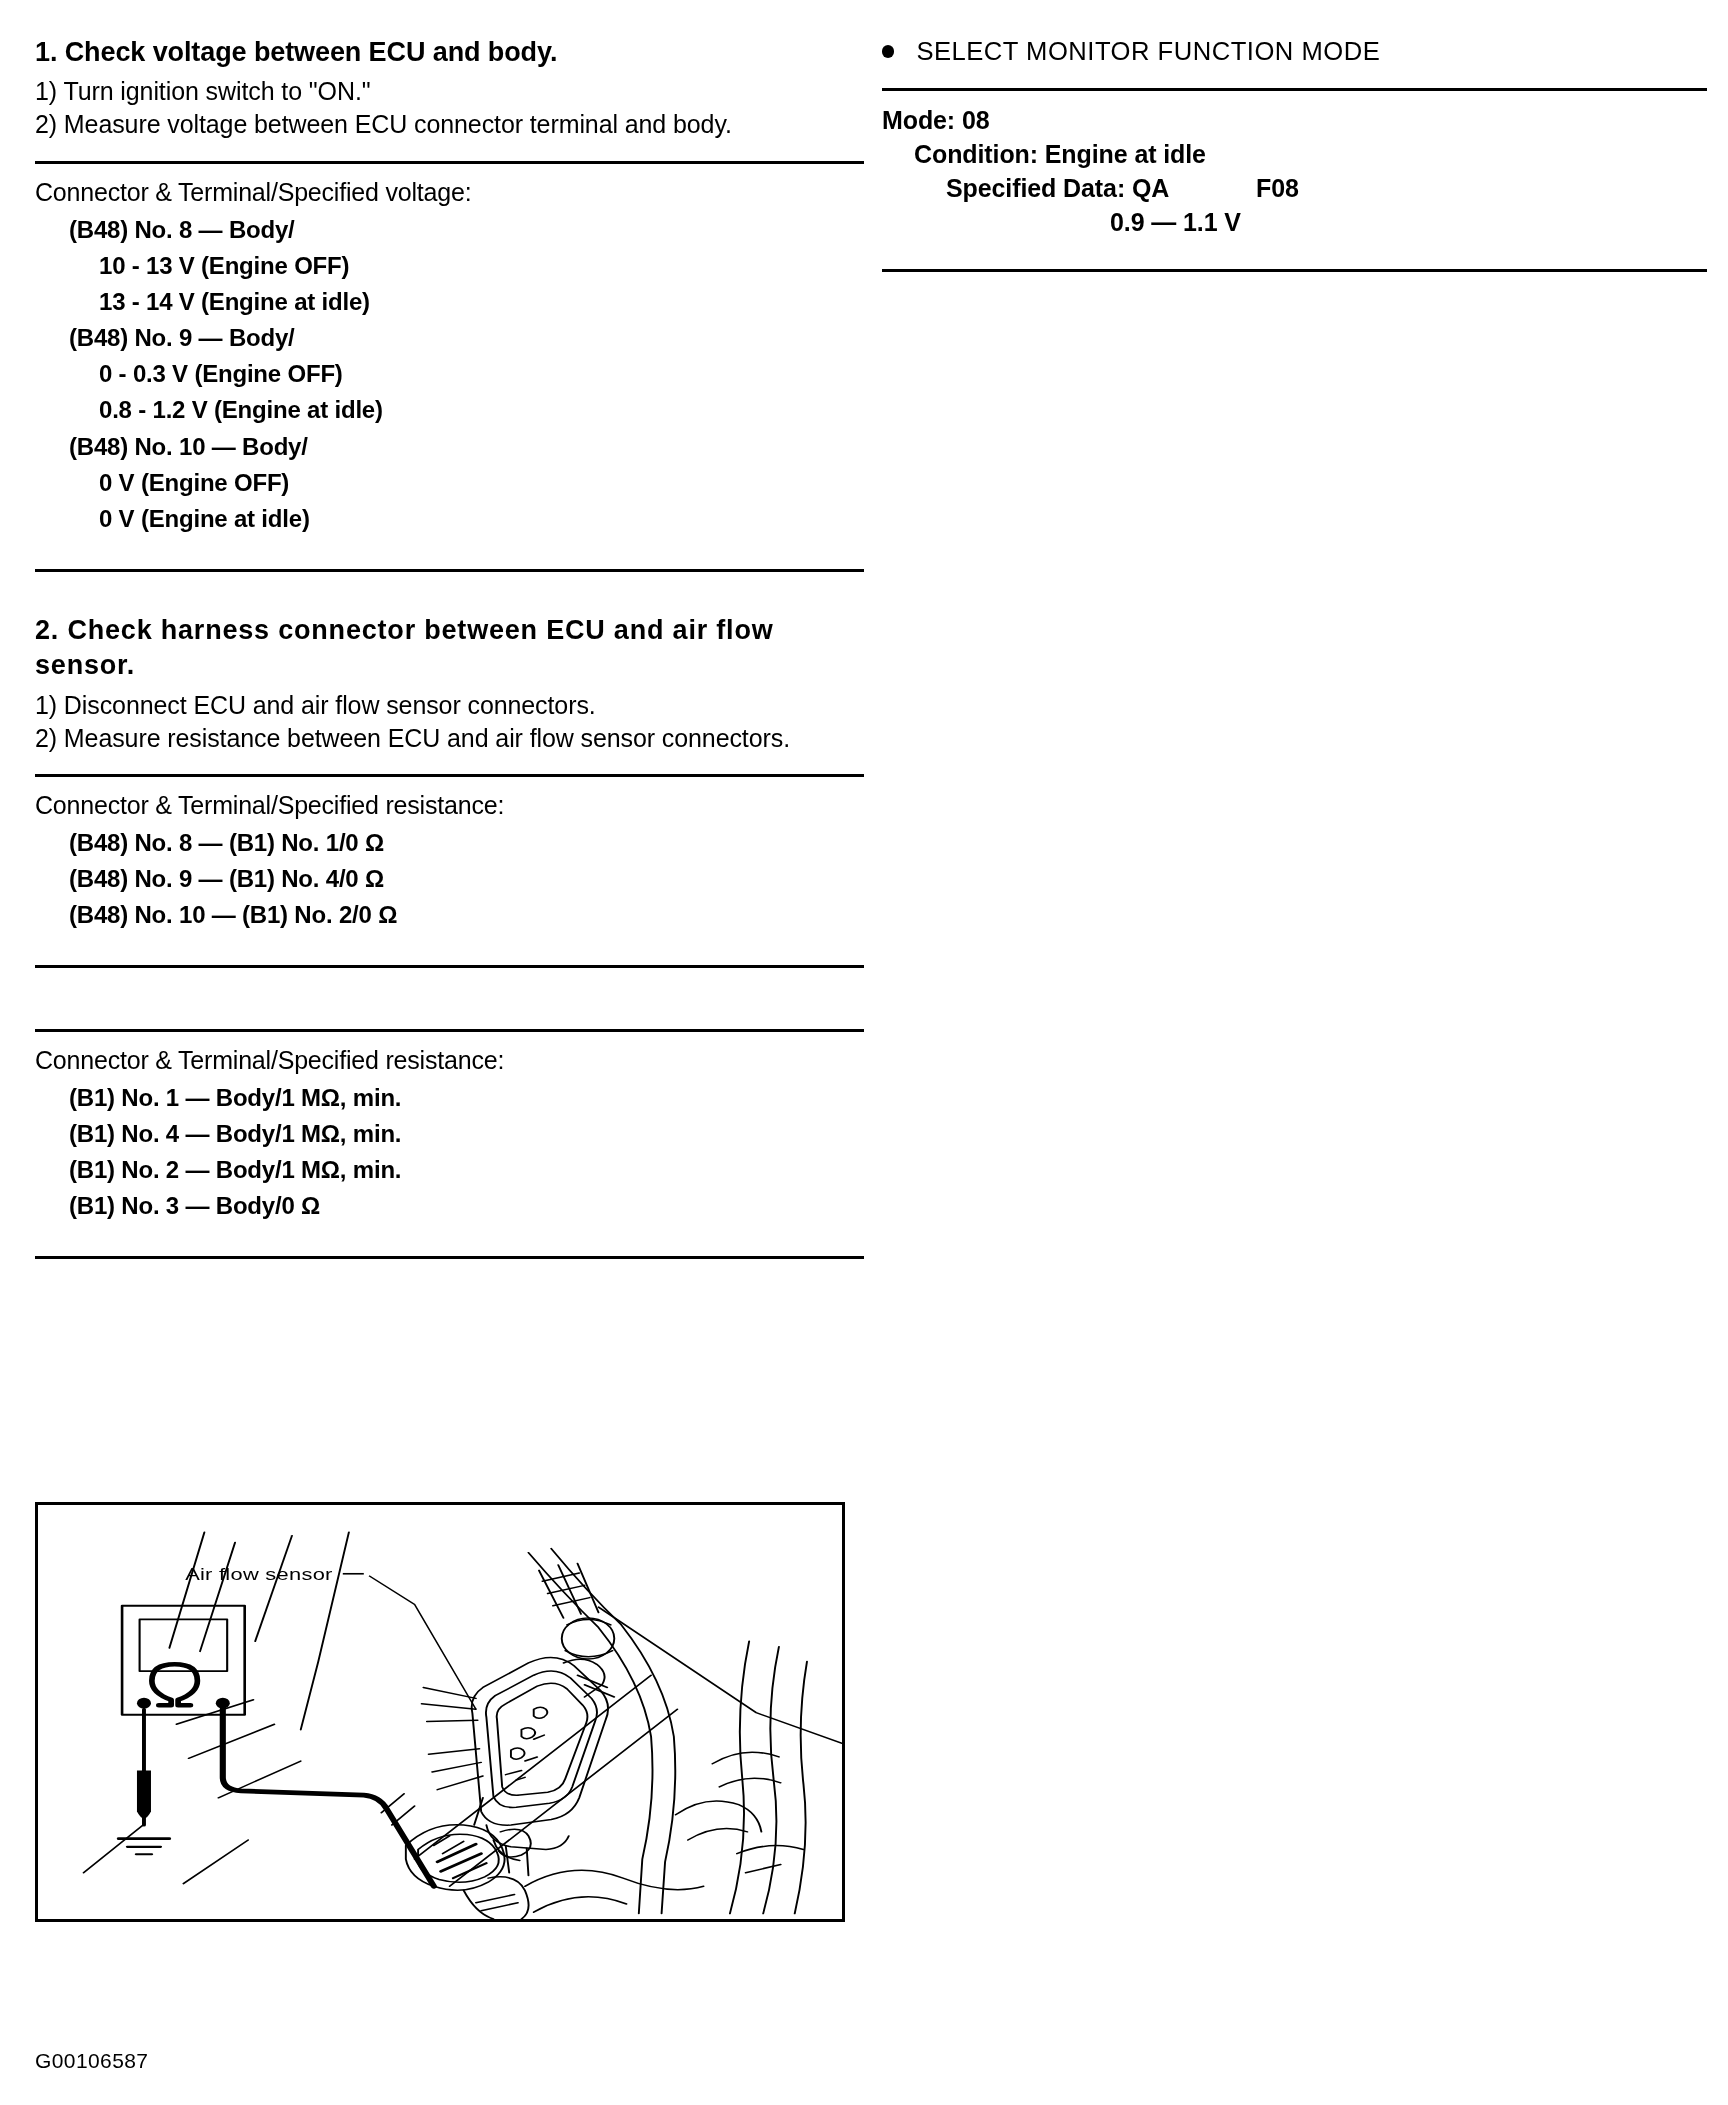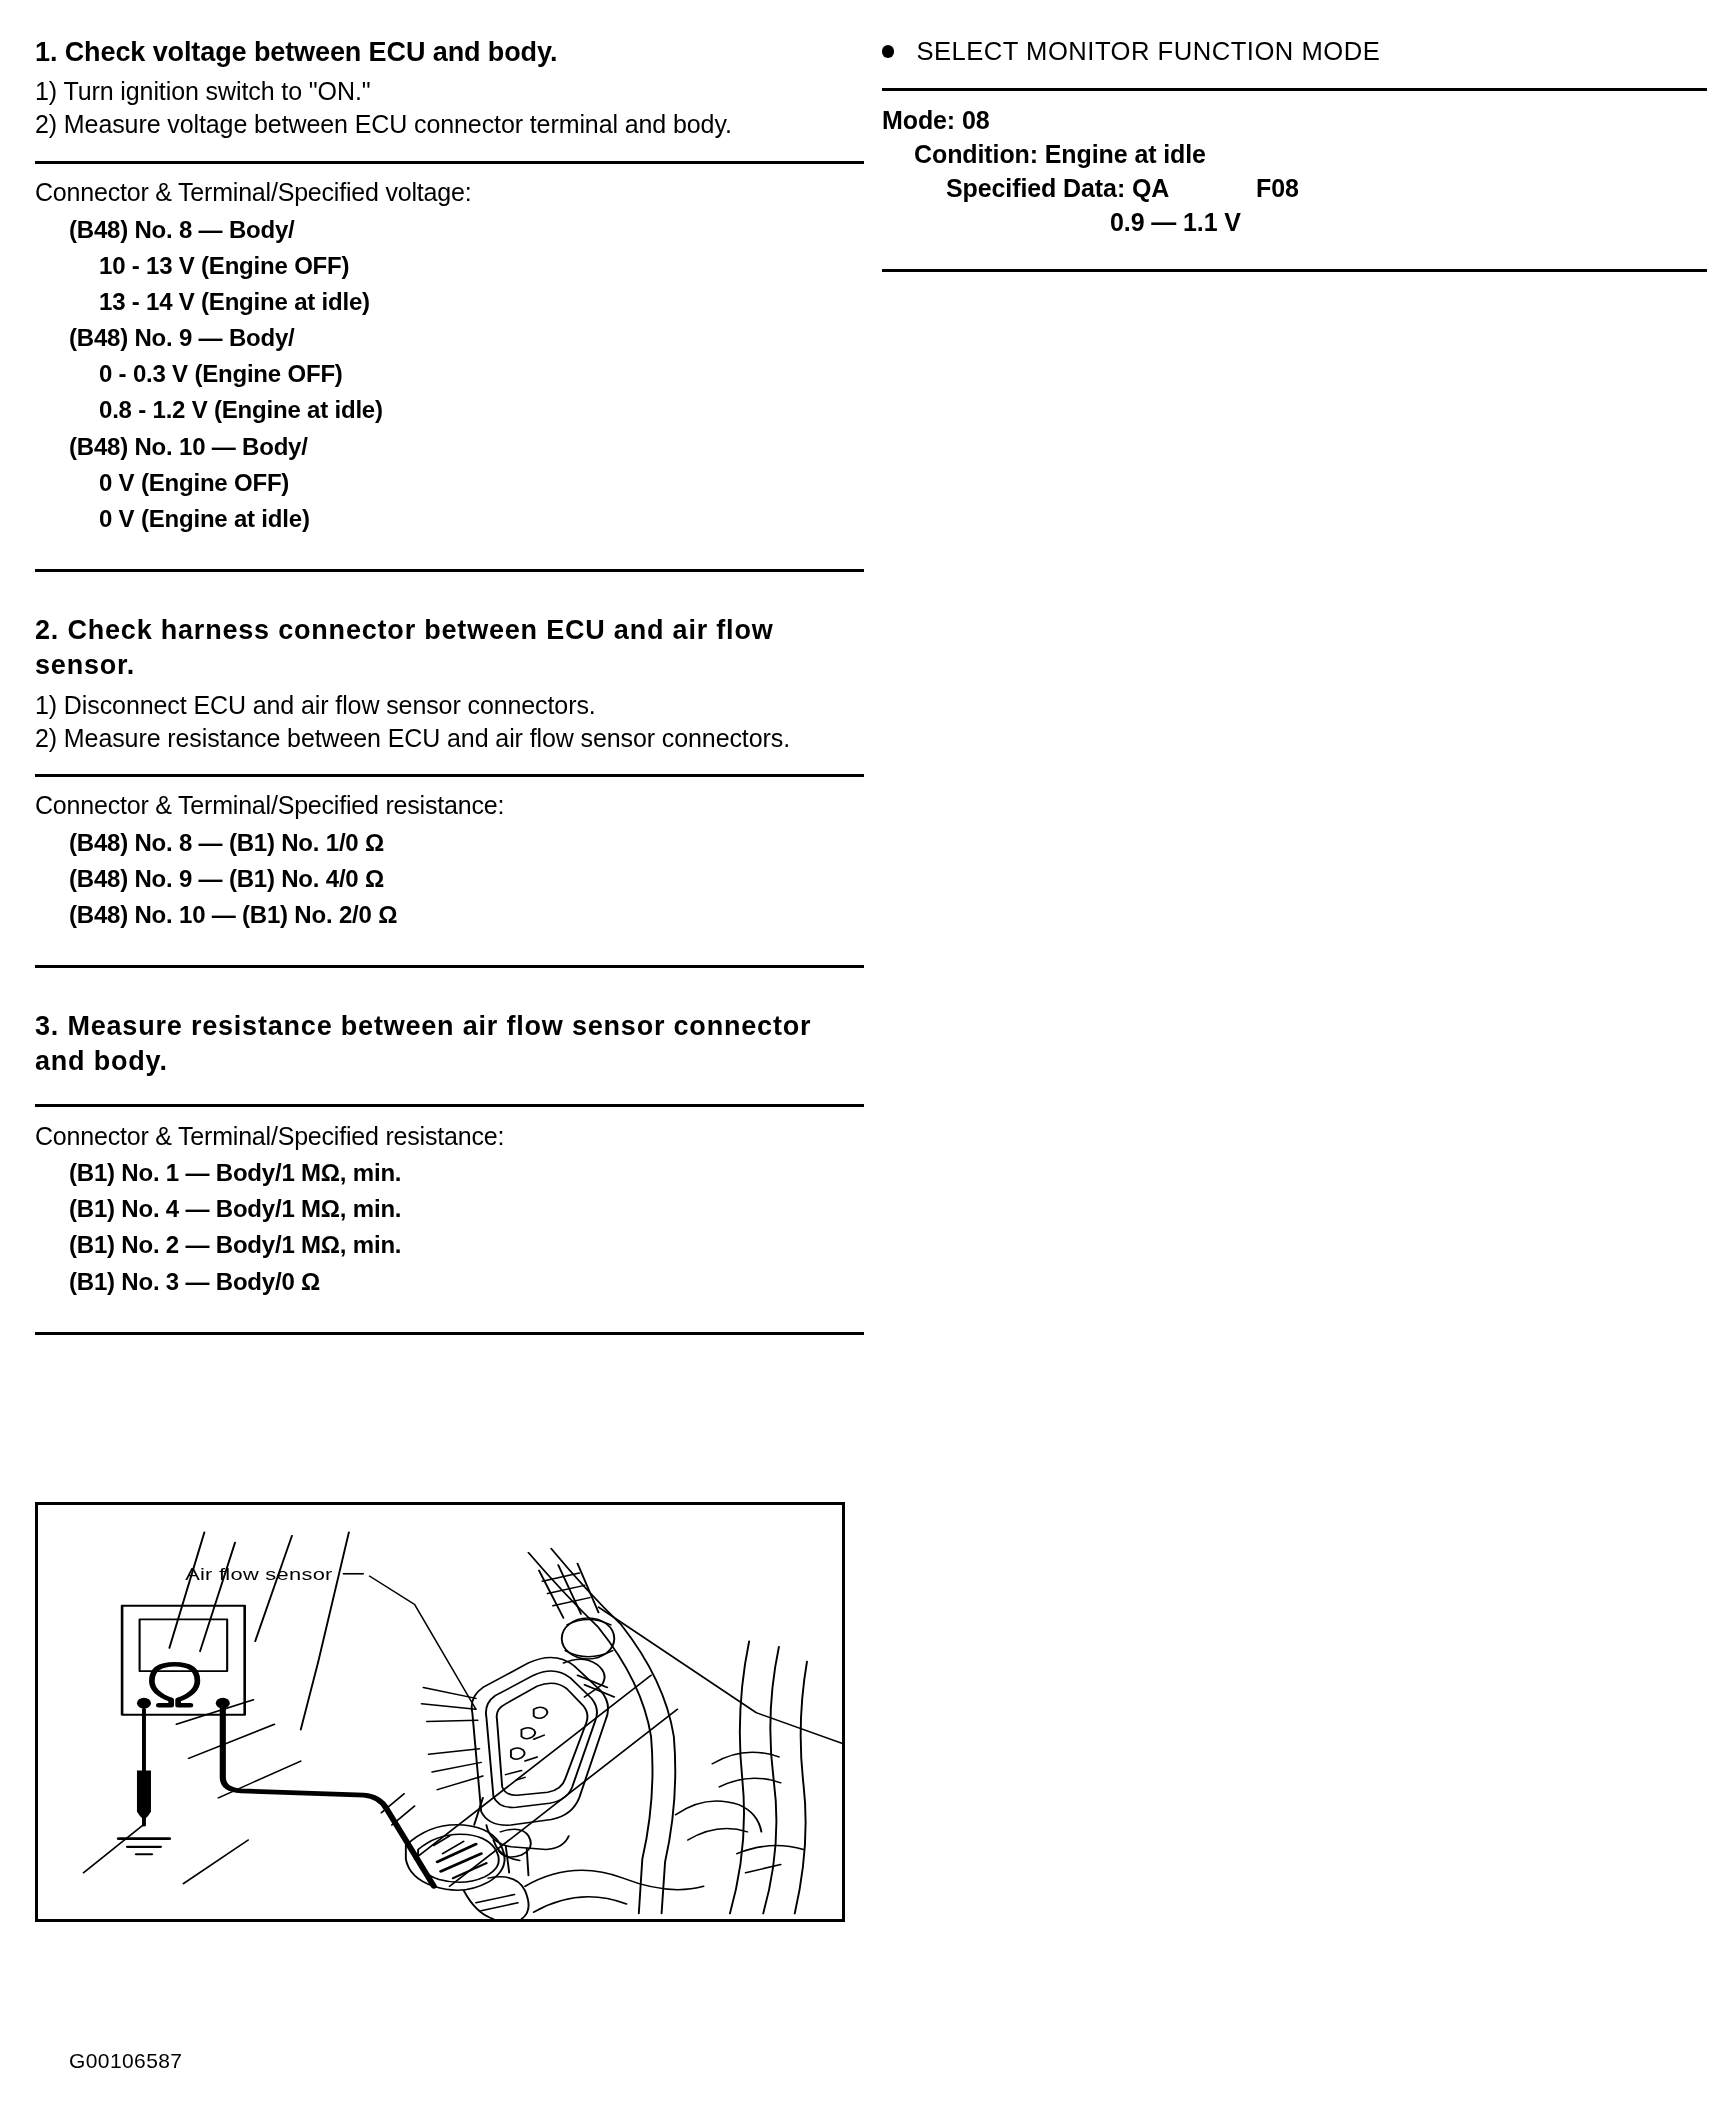--- a/index.html
+++ b/index.html
@@ -136,21 +136,20 @@
   }
   .figure-frame svg { display: block; width: 100%; height: 100%; }
 
   .fig-code {
     position: absolute;
     left: 35px;
     top: 2049px;
     font-size: 21px;
     letter-spacing: 0.4px;
     color: #000;
-    margin-left: 34px;
   }
 </style>
 </head>
 <body>
 
 <div class="page">
 
   <div class="col-left">
 
     <div>
@@ -193,21 +192,20 @@
       <p class="spec-line ind1">(B48) No. 9 — (B1) No. 4/0 Ω</p>
       <p class="spec-line ind1">(B48) No. 10 — (B1) No. 2/0 Ω</p>
 
       <div class="gap-l"></div>
       <hr class="rule">
     </div>
 
     <div class="gap-xl"></div>
 
     <div>
-      <p class="step-title wide">3. Measure resistance between air flow sensor connector and body.</p>
 
       <div class="gap-m"></div>
       <hr class="rule">
       <div class="gap-s"></div>
 
       <p class="spec-head">Connector &amp; Terminal/Specified resistance:</p>
       <p class="spec-line ind1">(B1) No. 1 — Body/1 MΩ, min.</p>
       <p class="spec-line ind1">(B1) No. 4 — Body/1 MΩ, min.</p>
       <p class="spec-line ind1">(B1) No. 2 — Body/1 MΩ, min.</p>
       <p class="spec-line ind1">(B1) No. 3 — Body/0 Ω</p>

